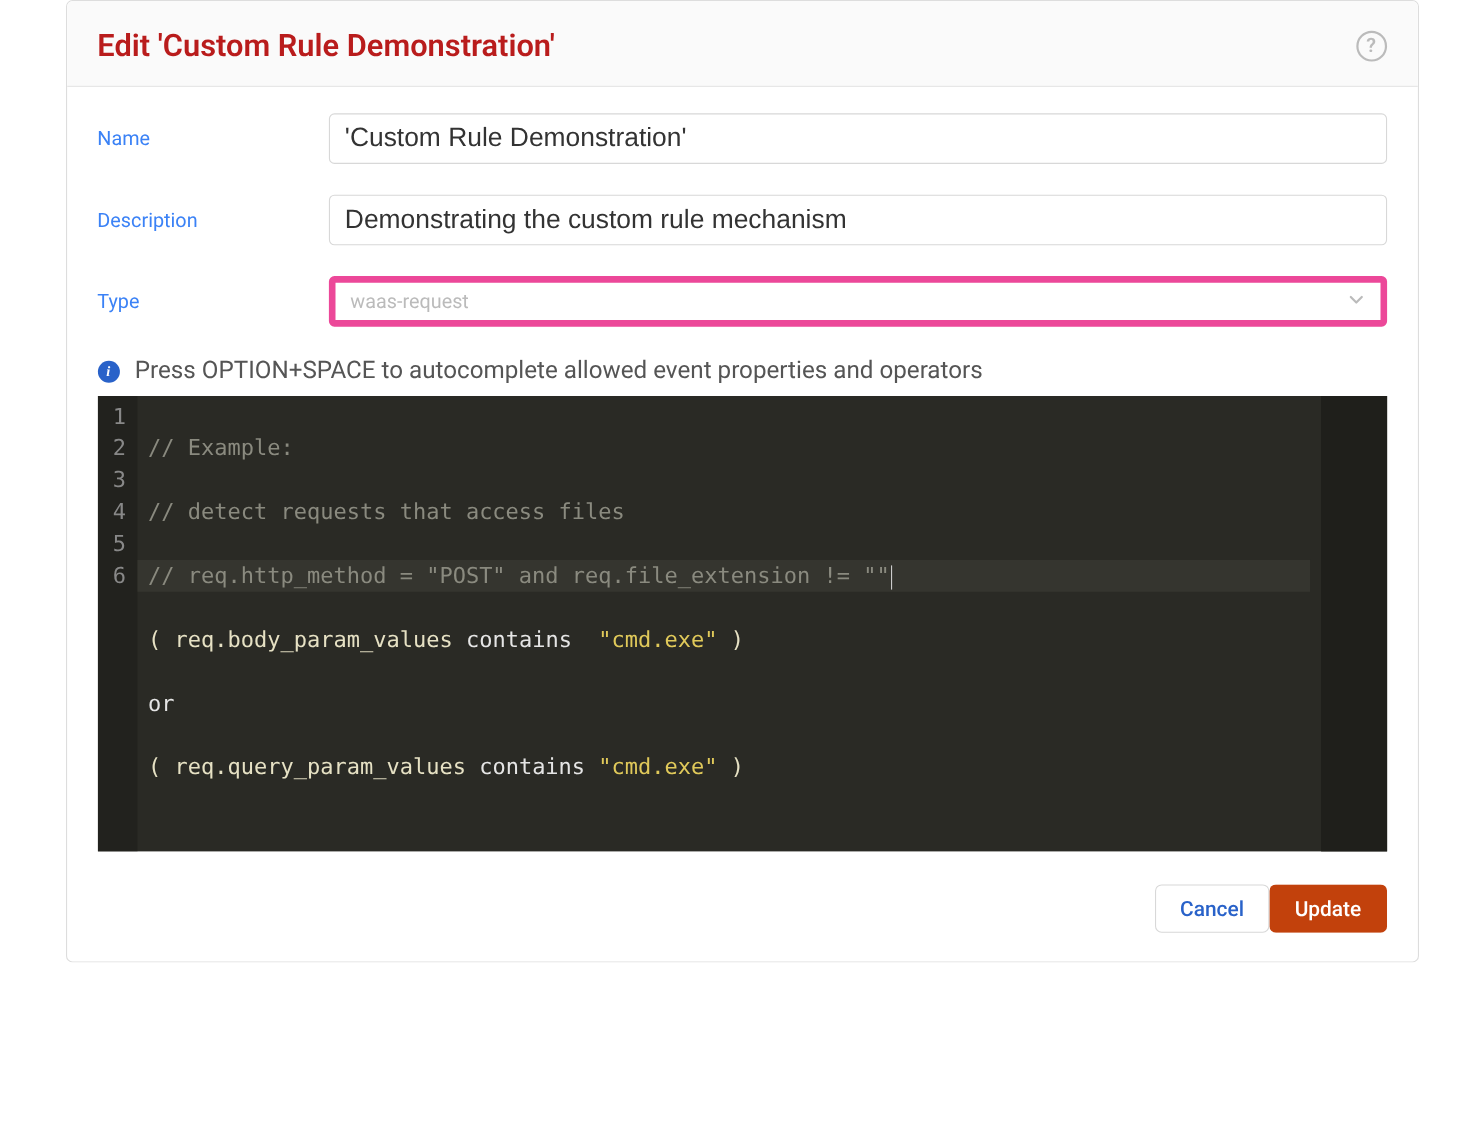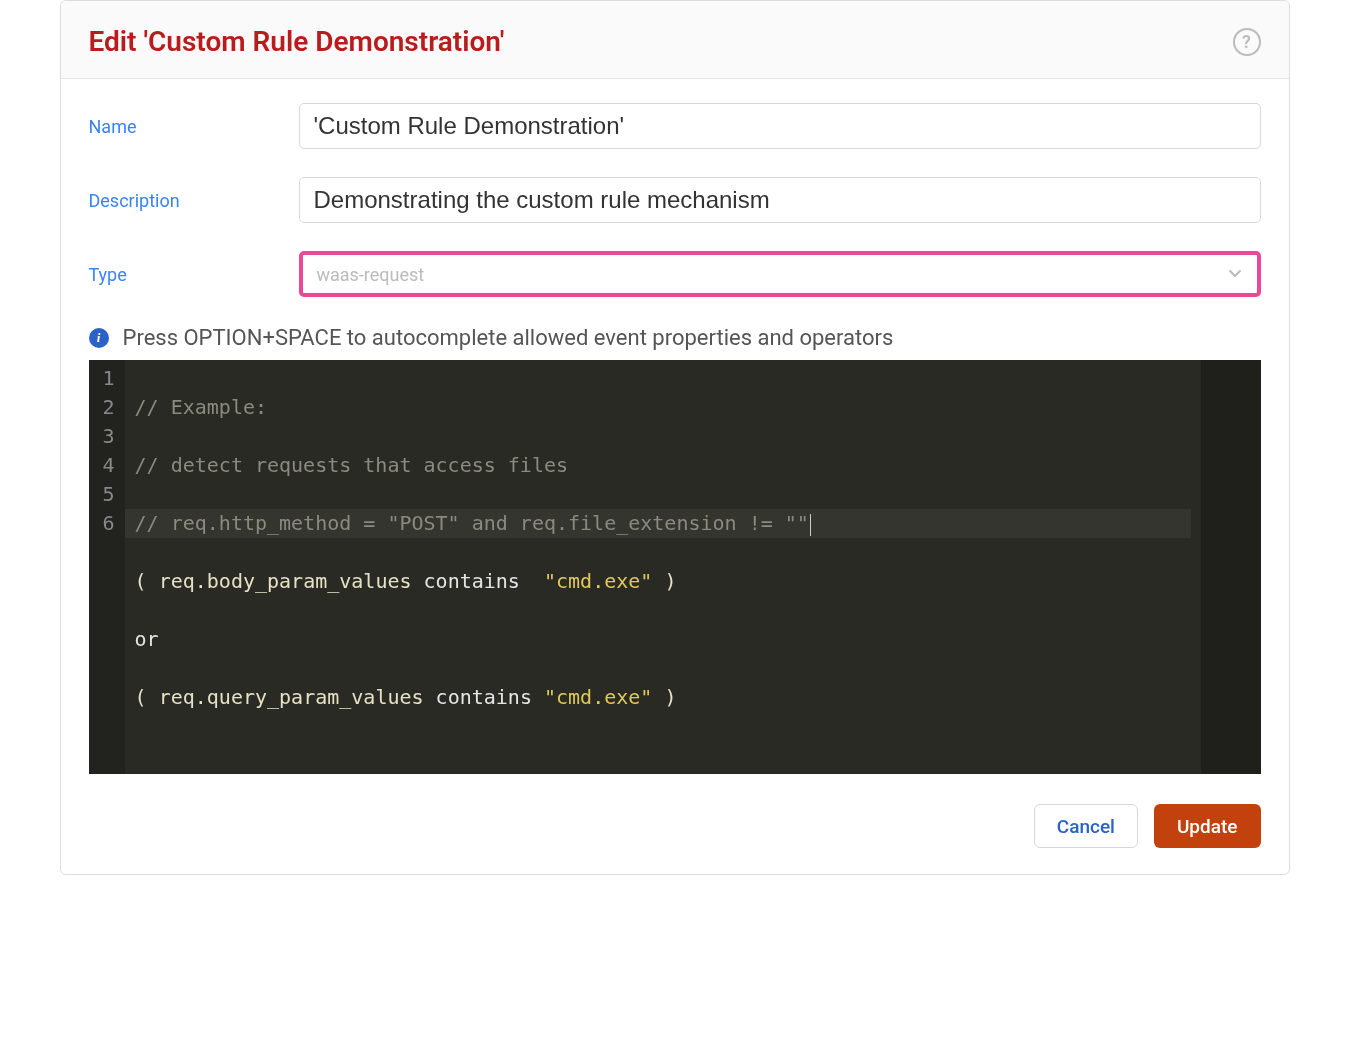--- a/index.html
+++ b/index.html
@@ -63,21 +63,21 @@
     border: 1px solid #d8d8d8;
     border-radius: 5px;
     font-size: 24px;
     color: #333;
     background: #fff;
   }
   .form-select {
     flex: 1;
     height: 46px;
     padding: 8px 14px;
-    border: 4px solid #ec4899;
+    border: 6px solid #ec4899;
     border-radius: 5px;
     font-size: 18px;
     color: #bbb;
     background: #fff;
     position: relative;
     display: flex;
     align-items: center;
     justify-content: space-between;
   }
   .chevron-down {
@@ -146,21 +146,20 @@
     display: inline-block;
     width: 1px;
     height: 22px;
     background: #ccc;
     vertical-align: middle;
     margin-left: 1px;
   }
   .modal-footer {
     display: flex;
     justify-content: flex-end;
-    gap: 16px;
     padding: 22px 28px 26px 28px;
   }
   .btn {
     height: 44px;
     padding: 0 22px;
     border-radius: 6px;
     font-size: 19px;
     font-weight: 500;
     cursor: pointer;
     display: flex;

